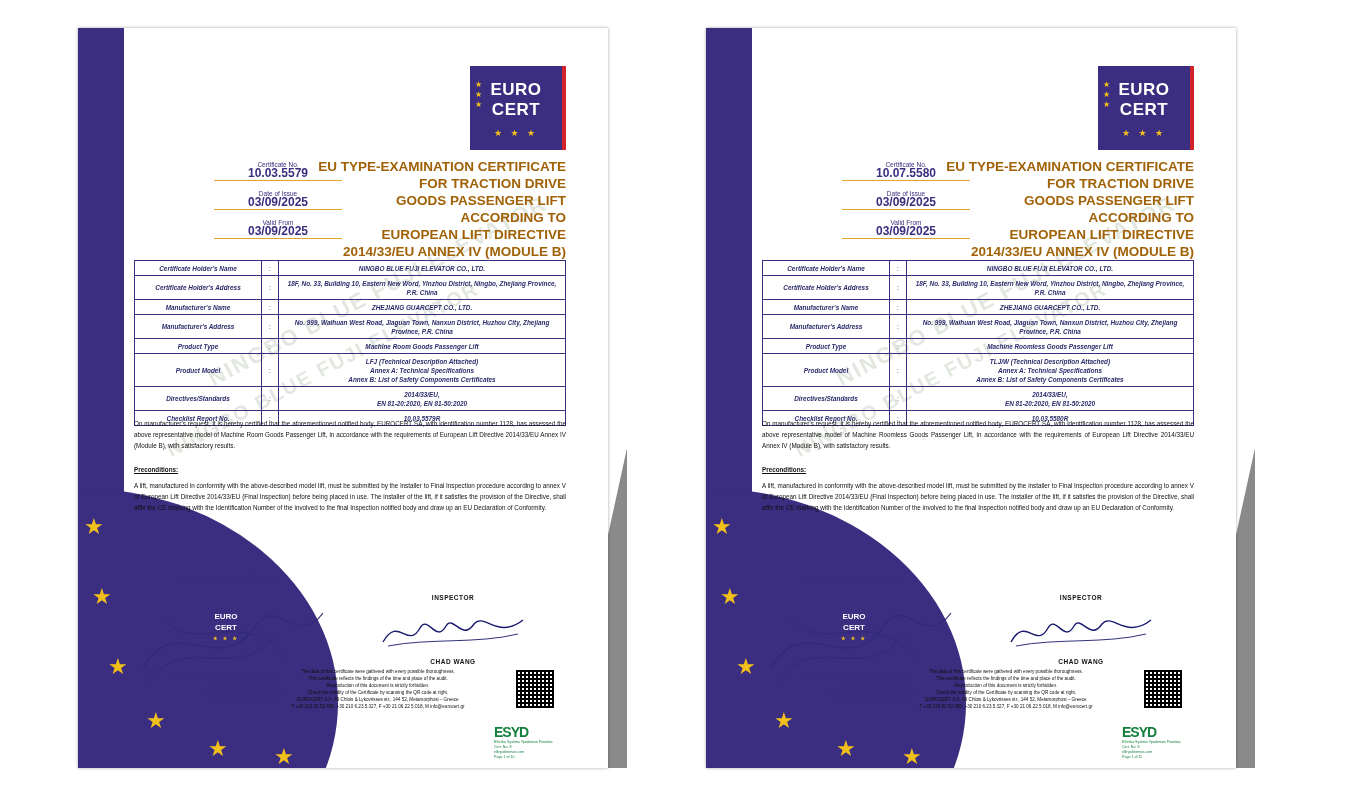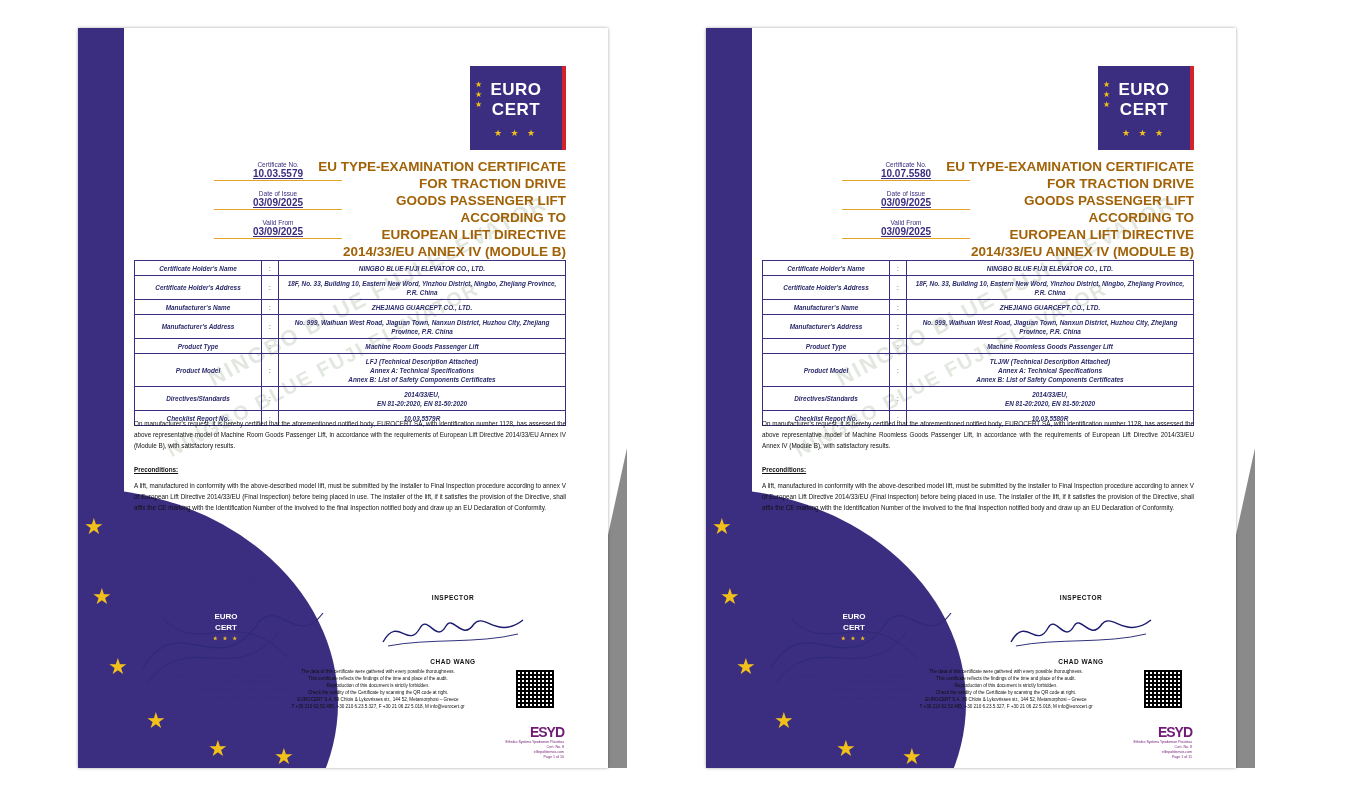--- a/index.html
+++ b/index.html
@@ -84,21 +84,21 @@
     font-weight:bold;
     font-size:13.5px;
     line-height:17px;
   }
 
   .meta{
     position:absolute;left:120px;top:132px;width:160px;
     text-align:center;color:#3b2d7f;font-size:7px;line-height:9px;
   }
   .meta .mlabel{font-size:6.5px;}
-  .meta .mval{font-weight:bold;font-size:10px;text-decoration:underline;}
+  .meta .mval{font-weight:bold;font-size:12px;}
   .meta .rule{border-bottom:1.4px solid #e2a52a;margin:2px 16px 8px 16px;}
 
   
   table.cert-tbl{
     position:absolute;left:56px;top:232px;width:432px;
     border-collapse:collapse;
     font-size:6.4px;
     color:#2b2b6b;
   }
   table.cert-tbl td{
@@ -178,22 +178,22 @@
   .qr{
     position:absolute;right:52px;bottom:58px;
     width:38px;height:38px;
     background:
       repeating-linear-gradient(90deg,#000 0 2px,#fff 2px 4px),
       repeating-linear-gradient(0deg,#000 0 2px,#fff 2px 4px);
     background-blend-mode:multiply;
     border:2px solid #fff;
   }
   .esyd{
-    position:absolute;right:44px;bottom:8px;width:70px;text-align:right;
-    color:#701a75;
+    position:absolute;right:44px;bottom:8px;width:70px;text-align:left;
+    color:#15803d;
   }
   .esyd .mark{font-size:14px;font-weight:bold;letter-spacing:-1px;}
   .esyd .tx{font-size:3.6px;line-height:5px;}
 
   .watermark{
     position:absolute;left:110px;top:250px;
     font-size:22px;color:rgba(150,170,140,.28);
     transform:rotate(-28deg);
     font-weight:bold;white-space:nowrap;pointer-events:none;
     letter-spacing:2px;

